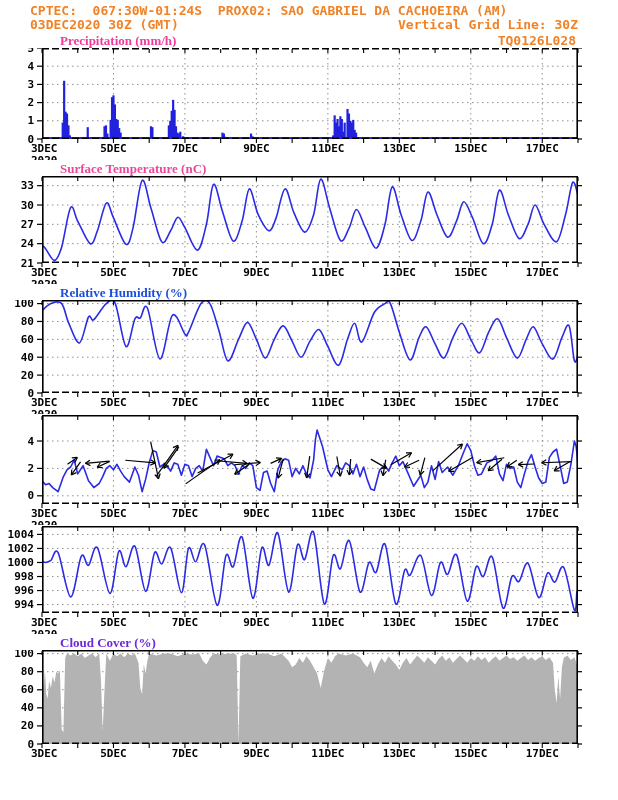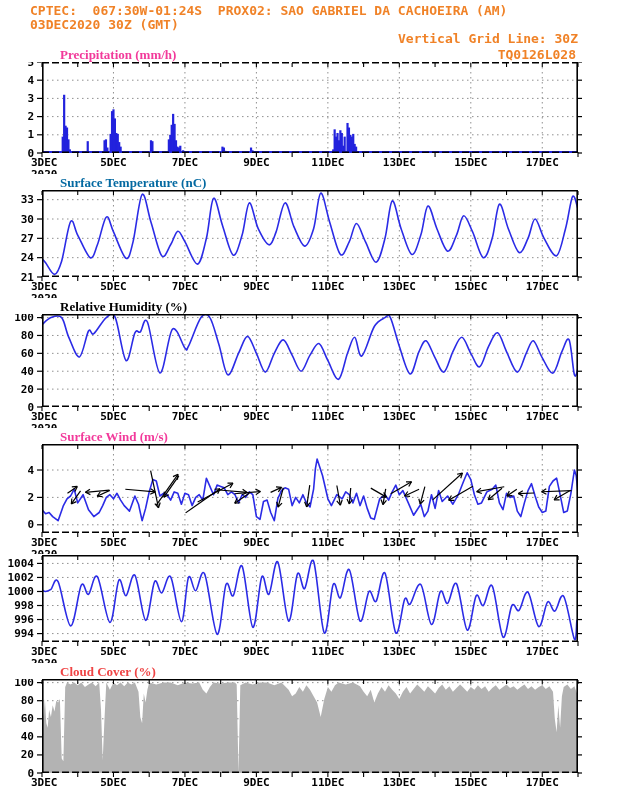--- a/index.html
+++ b/index.html
@@ -18,21 +18,21 @@
   svg text.tick{font-family:"DejaVu Sans Mono", monospace;font-weight:bold;font-size:11px;fill:#000;}
 </style>
 </head>
 <body>
 
 <div class="page">
 
   <div class="hdr hdr-row" style="padding-top: 4px; color: rgb(240, 130, 39);">
     <span class="hdr-left">CPTEC:  067:30W-01:24S  PROX02: SAO GABRIEL DA CACHOEIRA (AM)</span>
   </div>
-  <div class="hdr hdr-row" style="color: rgb(240, 130, 39); flex-direction: column;">
+  <div class="hdr hdr-row" style="color: rgb(240, 130, 39);">
     <span class="hdr-left">03DEC2020 30Z (GMT)</span>
     <span class="hdr-right">Vertical Grid Line: 30Z</span>
   </div>
 
   <section class="panel">
     <div class="ptitle-row">
       <span class="ptitle mag" style="color: rgb(242, 58, 155);">Precipitation (mm/h)</span>
       <span class="runid org" style="color: rgb(240, 130, 39);">TQ0126L028</span>
     </div>
     <svg width="618" height="112">
@@ -166,21 +166,21 @@
         <text y="104" class="tick" x="327.8666666666667" text-anchor="middle">11DEC</text>
         <text y="104" class="tick" x="399.3333333333333" text-anchor="middle">13DEC</text>
         <text y="104" class="tick" x="470.8" text-anchor="middle">15DEC</text>
         <text y="104" class="tick" x="542.2666666666667" text-anchor="middle">17DEC</text>
         <text x="31" y="116" text-anchor="start" class="tick">2020</text>
       </svg>
   </section>
 
   <section class="panel">
     <div class="ptitle-row">
-      <span class="ptitle mag" style="color: #0369a1;">Surface Temperature (nC)</span>
+      <span class="ptitle mag" style="color: #ec4899;">Surface Temperature (nC)</span>
     </div>
     <svg width="618" height="108">
         <clipPath id="cp-temp">
           <rect x="42" y="0" width="536" height="87"></rect>
         </clipPath>
         <line x1="42" x2="578" y1="67.66666666666667" y2="67.66666666666667" stroke="#909090" stroke-width="1" stroke-dasharray="1.5 3.5"></line>
         <line x1="42" x2="578" y1="48.333333333333336" y2="48.333333333333336" stroke="#909090" stroke-width="1" stroke-dasharray="1.5 3.5"></line>
         <line x1="42" x2="578" y1="29" y2="29" stroke="#909090" stroke-width="1" stroke-dasharray="1.5 3.5"></line>
         <line x1="42" x2="578" y1="9.666666666666671" y2="9.666666666666671" stroke="#909090" stroke-width="1" stroke-dasharray="1.5 3.5"></line>
         <line x1="113.46666666666667" x2="113.46666666666667" y1="0" y2="87" stroke="#909090" stroke-width="1" stroke-dasharray="1.5 3.5"></line>
@@ -249,21 +249,21 @@
         <text y="100" class="tick" x="327.8666666666667" text-anchor="middle">11DEC</text>
         <text y="100" class="tick" x="399.3333333333333" text-anchor="middle">13DEC</text>
         <text y="100" class="tick" x="470.8" text-anchor="middle">15DEC</text>
         <text y="100" class="tick" x="542.2666666666667" text-anchor="middle">17DEC</text>
         <text x="31" y="112" text-anchor="start" class="tick">2020</text>
       </svg>
   </section>
 
   <section class="panel">
     <div class="ptitle-row">
-      <span class="ptitle mag" style="color: #000000;">Relative Humidity (%)</span>
+      <span class="ptitle mag" style="color: #1d4ed8;">Relative Humidity (%)</span>
     </div>
     <svg width="618" height="114">
         <clipPath id="cp-rh">
           <rect x="42" y="0" width="536" height="93"></rect>
         </clipPath>
         <line x1="42" x2="578" y1="75.11538461538461" y2="75.11538461538461" stroke="#909090" stroke-width="1" stroke-dasharray="1.5 3.5"></line>
         <line x1="42" x2="578" y1="57.23076923076923" y2="57.23076923076923" stroke="#909090" stroke-width="1" stroke-dasharray="1.5 3.5"></line>
         <line x1="42" x2="578" y1="39.34615384615385" y2="39.34615384615385" stroke="#909090" stroke-width="1" stroke-dasharray="1.5 3.5"></line>
         <line x1="42" x2="578" y1="21.461538461538467" y2="21.461538461538467" stroke="#909090" stroke-width="1" stroke-dasharray="1.5 3.5"></line>
         <line x1="42" x2="578" y1="3.57692307692308" y2="3.57692307692308" stroke="#909090" stroke-width="1" stroke-dasharray="1.5 3.5"></line>
@@ -335,23 +335,20 @@
         <text y="106" class="tick" x="256.4" text-anchor="middle">9DEC</text>
         <text y="106" class="tick" x="327.8666666666667" text-anchor="middle">11DEC</text>
         <text y="106" class="tick" x="399.3333333333333" text-anchor="middle">13DEC</text>
         <text y="106" class="tick" x="470.8" text-anchor="middle">15DEC</text>
         <text y="106" class="tick" x="542.2666666666667" text-anchor="middle">17DEC</text>
         <text x="31" y="118" text-anchor="start" class="tick">2020</text>
       </svg>
   </section>
 
   <section class="panel">
-    <div class="ptitle-row">
-      <span class="ptitle mag" style="color: rgb(242, 58, 155);">Surface Wind (m/s)</span>
-    </div>
     <svg width="618" height="110">
         <clipPath id="cp-wind">
           <rect x="42" y="0" width="536" height="89"></rect>
         </clipPath>
         <line x1="42" x2="578" y1="80.78461538461539" y2="80.78461538461539" stroke="#909090" stroke-width="1" stroke-dasharray="1.5 3.5"></line>
         <line x1="42" x2="578" y1="53.4" y2="53.4" stroke="#909090" stroke-width="1" stroke-dasharray="1.5 3.5"></line>
         <line x1="42" x2="578" y1="26.01538461538462" y2="26.01538461538462" stroke="#909090" stroke-width="1" stroke-dasharray="1.5 3.5"></line>
         <line x1="113.46666666666667" x2="113.46666666666667" y1="0" y2="89" stroke="#909090" stroke-width="1" stroke-dasharray="1.5 3.5"></line>
         <line x1="184.93333333333334" x2="184.93333333333334" y1="0" y2="89" stroke="#909090" stroke-width="1" stroke-dasharray="1.5 3.5"></line>
         <line x1="256.4" x2="256.4" y1="0" y2="89" stroke="#909090" stroke-width="1" stroke-dasharray="1.5 3.5"></line>
@@ -590,21 +587,21 @@
         <text y="100" class="tick" x="327.8666666666667" text-anchor="middle">11DEC</text>
         <text y="100" class="tick" x="399.3333333333333" text-anchor="middle">13DEC</text>
         <text y="100" class="tick" x="470.8" text-anchor="middle">15DEC</text>
         <text y="100" class="tick" x="542.2666666666667" text-anchor="middle">17DEC</text>
         <text x="31" y="112" text-anchor="start" class="tick">2020</text>
       </svg>
   </section>
 
   <section class="panel">
     <div class="ptitle-row">
-      <span class="ptitle mag" style="color: #ef4444;">Cloud Cover (%)</span>
+      <span class="ptitle mag" style="color: #6d28d9;">Cloud Cover (%)</span>
     </div>
     <svg width="618" height="110">
         <clipPath id="cp-cloud">
           <rect x="42" y="0" width="536" height="94"></rect>
         </clipPath>
         <line x1="42" x2="578" y1="75.92307692307692" y2="75.92307692307692" stroke="#909090" stroke-width="1" stroke-dasharray="1.5 3.5"></line>
         <line x1="42" x2="578" y1="57.84615384615385" y2="57.84615384615385" stroke="#909090" stroke-width="1" stroke-dasharray="1.5 3.5"></line>
         <line x1="42" x2="578" y1="39.76923076923077" y2="39.76923076923077" stroke="#909090" stroke-width="1" stroke-dasharray="1.5 3.5"></line>
         <line x1="42" x2="578" y1="21.692307692307693" y2="21.692307692307693" stroke="#909090" stroke-width="1" stroke-dasharray="1.5 3.5"></line>
         <line x1="42" x2="578" y1="3.615384615384613" y2="3.615384615384613" stroke="#909090" stroke-width="1" stroke-dasharray="1.5 3.5"></line>

